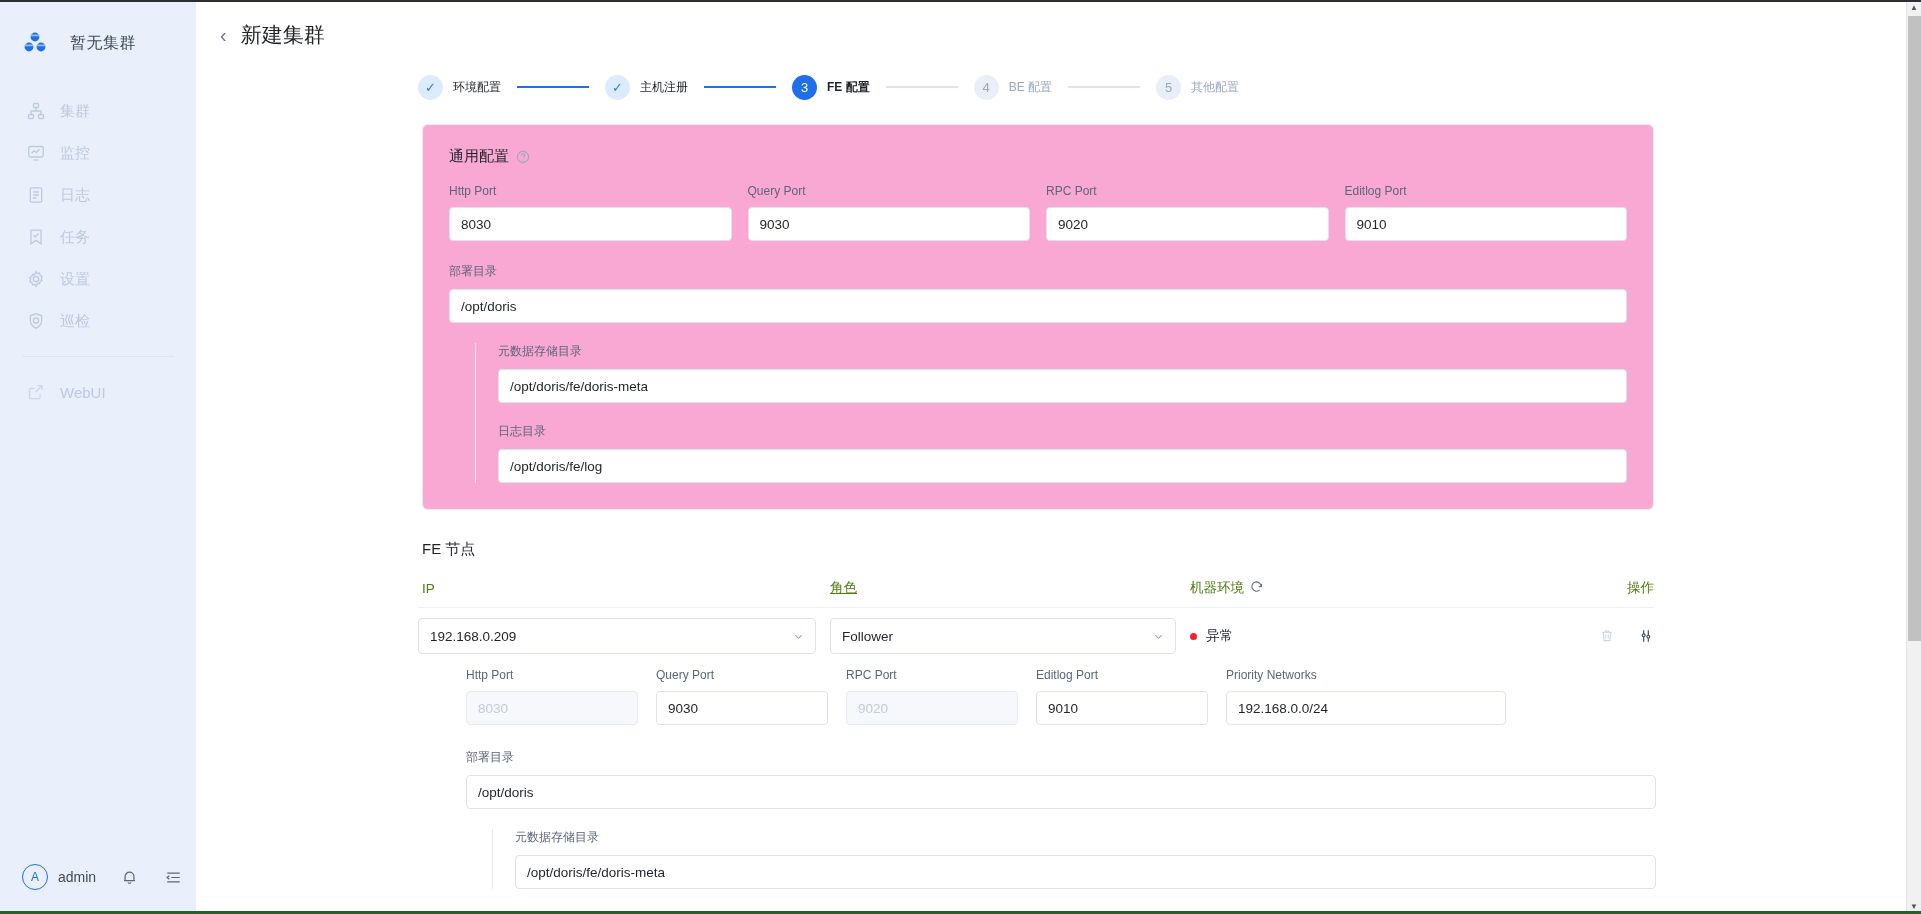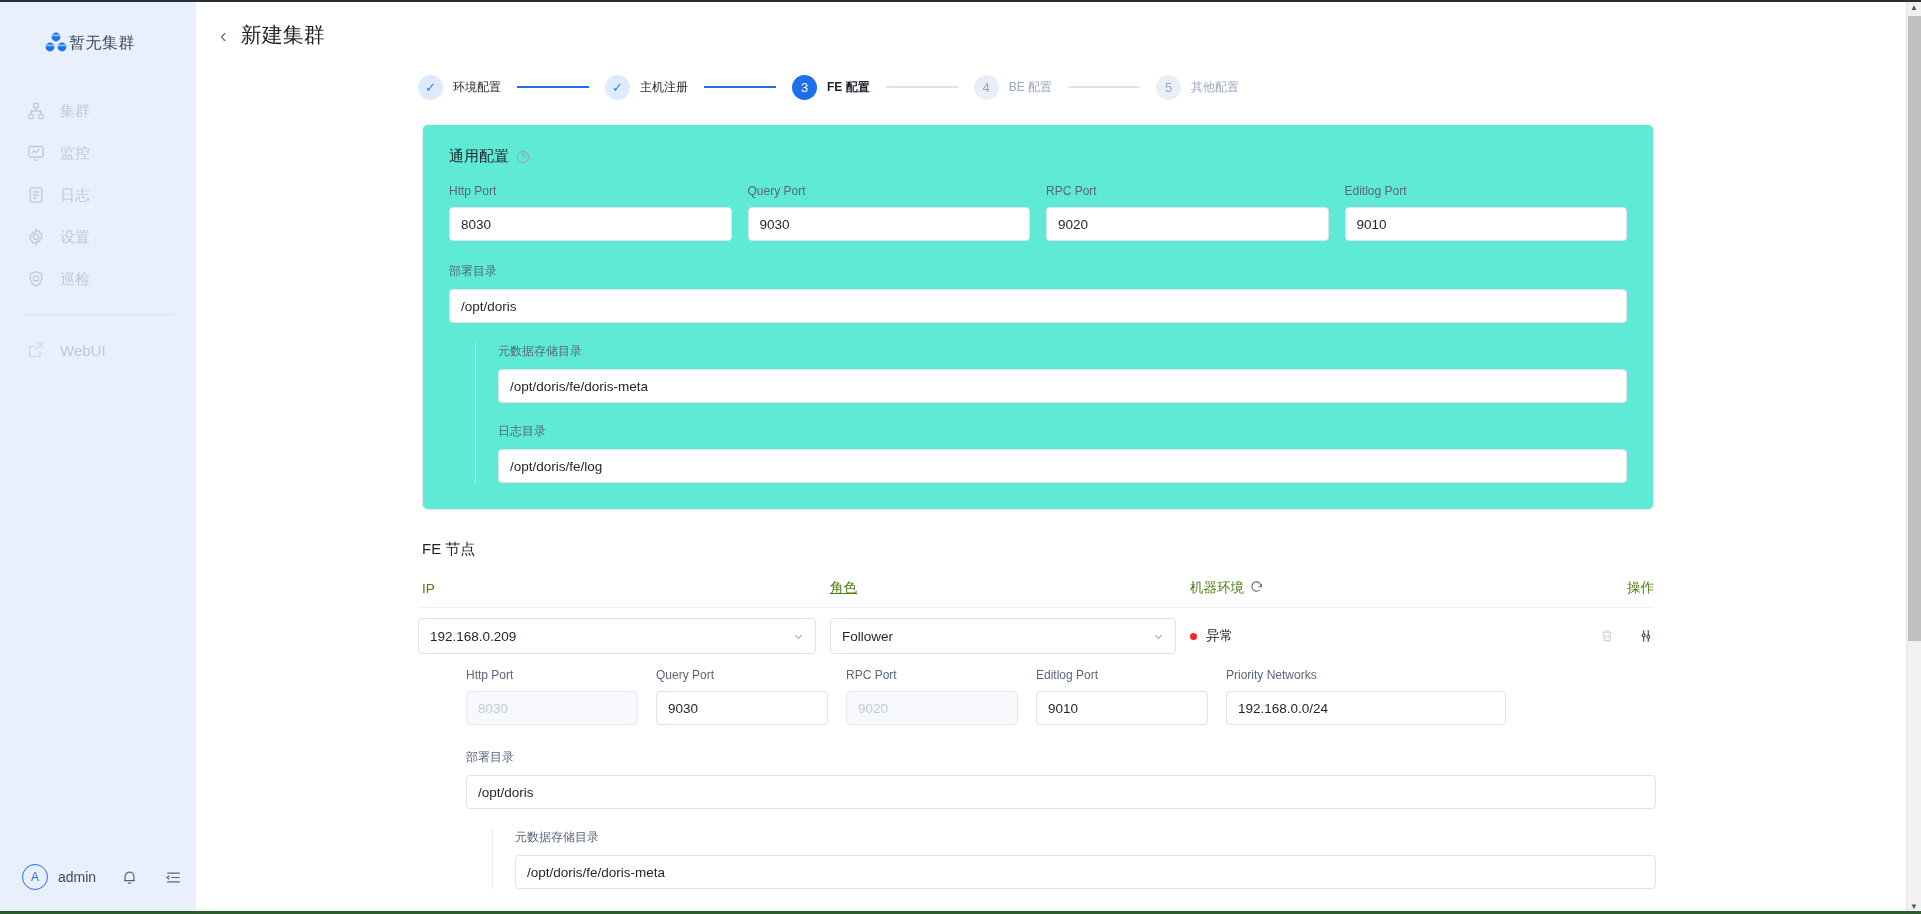--- a/index.html
+++ b/index.html
@@ -14,22 +14,22 @@
   .app { display: flex; width: 1921px; height: 914px; position: relative; }
 
   
   .sidebar {
     width: 196px; flex: 0 0 196px; height: 914px;
     background: #eaf0fb;
     display: flex; flex-direction: column;
     position: relative;
   }
   .brand {
-    display: flex; align-items: center; gap: 0;
-    padding: 24px 0 0 22px; height: 62px; margin-left: 21px;
+    display: flex; align-items: center; gap: 22px;
+    padding: 24px 0 0 22px; height: 62px;
   }
   .brand-icon { width: 26px; height: 26px; flex: 0 0 26px; position: relative; }
   .brand-text { font-size: 16px; color: #3d4a5c; letter-spacing: .5px; }
 
   .nav { margin-top: 28px; display: flex; flex-direction: column; }
   .nav-item {
     display: flex; align-items: center; gap: 14px;
     height: 42px; padding-left: 26px;
     color: #bdc9e0; font-size: 15px;
     cursor: default;
@@ -90,21 +90,21 @@
   
   .scroll-area {
     position: absolute; left: 0; right: 0; top: 112px; bottom: 0;
     overflow: hidden;
   }
   .content { padding: 12px 0 0 0; }
 
   .card {
     margin-left: 226px; width: 1232px;
     border: 1px solid #e9edf3; border-radius: 6px;
-    background: #5eead4; padding: 22px 26px 26px 26px;
+    background: #f9a8d4; padding: 22px 26px 26px 26px;
     box-shadow: 0 1px 2px rgba(22,40,80,.03);
   }
   .card-title {
     font-size: 15px; color: #1f2329; display: flex;
     align-items: center; gap: 7px; margin-bottom: 18px;
   }
   .help-icon { width: 14px; height: 14px; color: #9aa7bb; display:flex; }
 
   .field-label {
     font-size: 12px; color: #5a6678; margin-bottom: 9px; display: block;
@@ -236,20 +236,29 @@
         <span>监控</span>
       </div>
       <div class="nav-item">
         <span class="nav-icon">
           <svg width="18" height="18" viewBox="0 0 18 18" fill="none" stroke="#bdc9e0" stroke-width="1.3">
             <rect x="3.3" y="1.8" width="11.4" height="14.4" rx="1.4"></rect>
             <path d="M6.2 6h5.6M6.2 9h5.6M6.2 12h3.4"></path>
           </svg>
         </span>
         <span>日志</span>
+      </div>
+      <div class="nav-item">
+        <span class="nav-icon">
+          <svg width="18" height="18" viewBox="0 0 18 18" fill="none" stroke="#bdc9e0" stroke-width="1.3">
+            <path d="M4 2.2h10v13.6l-5-3.4-5 3.4z"></path>
+            <path d="M6.4 7.2l1.8 1.8 3.2-3.4"></path>
+          </svg>
+        </span>
+        <span>任务</span>
       </div>
       <div class="nav-item">
         <span class="nav-icon">
           <svg width="18" height="18" viewBox="0 0 18 18" fill="none" stroke="#bdc9e0" stroke-width="1.3">
             <circle cx="9" cy="9" r="2.6"></circle>
             <path d="M9 1.7l1.3 1.9 2.2-.5.6 2.2 2 1-.9 2.1.9 2.1-2 1-.6 2.2-2.2-.5L9 16.3l-1.3-1.9-2.2.5-.6-2.2-2-1 .9-2.1-.9-2.1 2-1 .6-2.2 2.2.5z"></path>
           </svg>
         </span>
         <span>设置</span>
       </div>

